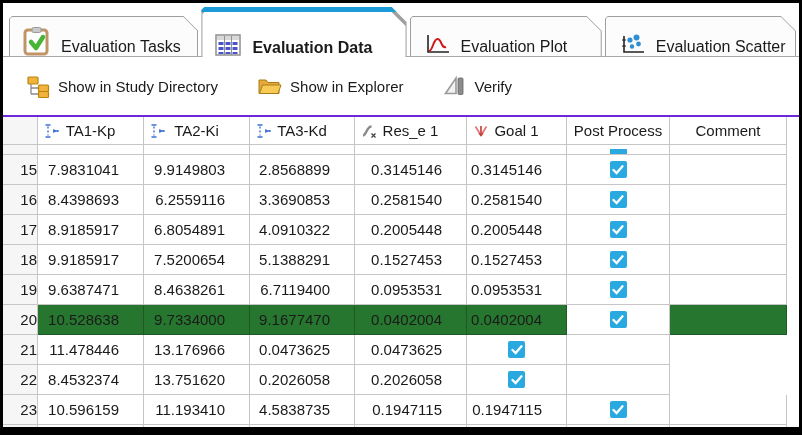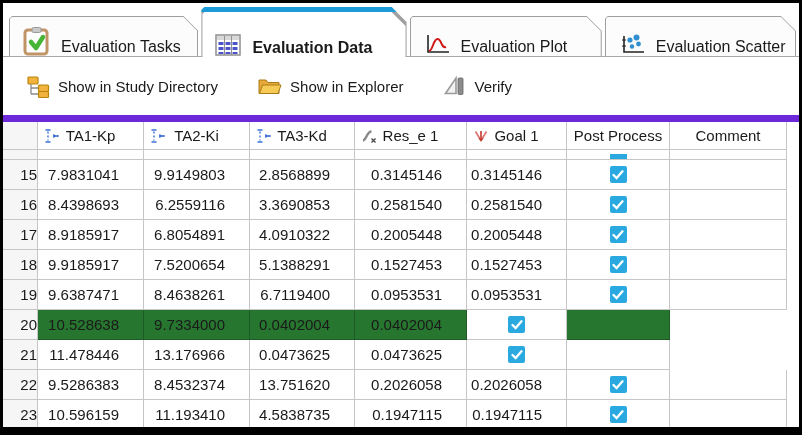--- a/index.html
+++ b/index.html
@@ -40,21 +40,21 @@
   .toolbar {
     height:58px; display:flex; align-items:center;
     padding-left:24px; gap:40px; background:#fff;text-align:center;
   }
   .tbtn {
     display:flex; align-items:center; gap:8px;
     font-size:15px; cursor:default; white-space:nowrap;
   }
 
   
-  .grid { border-top:7px solid #6d28d9; }
+  .grid { border-top:2px solid #6d28d9; }
   .trow {
     display:grid;
     grid-template-columns:35px 106px 106px 105px 112px 100px 103px 117px 1fr;
   }
   .cell {
     border-right:1px solid #c6c6c6; border-bottom:1px solid #c6c6c6;
     font-size:15px; overflow:hidden; background:#fff;
     display:flex; align-items:center;
   }
   .cell.filler { border:none; background:#fff; }
@@ -357,20 +357,21 @@
             </svg>
           </div>
         </div>
         <div class="cell green"></div>
         <div class="cell filler"></div>
       </div>
       <div class="trow drow sel">
         <div class="cell rownum">20</div>
         <div class="cell num green">10.528638</div>
         <div class="cell num green">9.7334000</div>
+        <div class="cell num green">9.1677470</div>
         <div class="cell num green">0.0402004</div>
         <div class="cell num green">0.0402004</div>
         <div class="cell center">
           <div class="checkbox">
             <svg width="12" height="10" viewBox="0 0 12 10">
               <path d="M1.5 5 L4.6 8 L10.5 1.3" fill="none" stroke="#fff" stroke-width="2.3" stroke-linecap="round"></path>
             </svg>
           </div>
         </div>
         <div class="cell green"></div>
@@ -387,21 +388,20 @@
             <svg width="12" height="10" viewBox="0 0 12 10">
               <path d="M1.5 5 L4.6 8 L10.5 1.3" fill="none" stroke="#fff" stroke-width="2.3" stroke-linecap="round"></path>
             </svg>
           </div>
         </div>
         <div class="cell green"></div>
         <div class="cell filler"></div>
       </div>
       <div class="trow drow">
         <div class="cell rownum">22</div>
-        <div class="cell num green">9.5286383</div>
         <div class="cell num green">8.4532374</div>
         <div class="cell num green">13.751620</div>
         <div class="cell num green">0.2026058</div>
         <div class="cell num green">0.2026058</div>
         <div class="cell center">
           <div class="checkbox">
             <svg width="12" height="10" viewBox="0 0 12 10">
               <path d="M1.5 5 L4.6 8 L10.5 1.3" fill="none" stroke="#fff" stroke-width="2.3" stroke-linecap="round"></path>
             </svg>
           </div>

